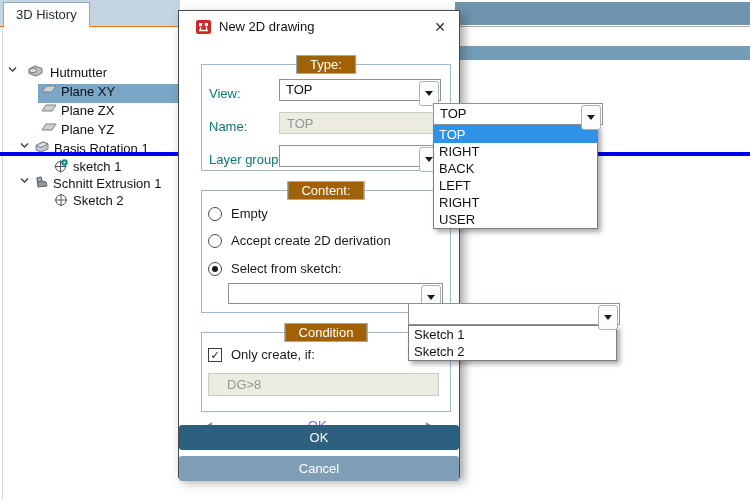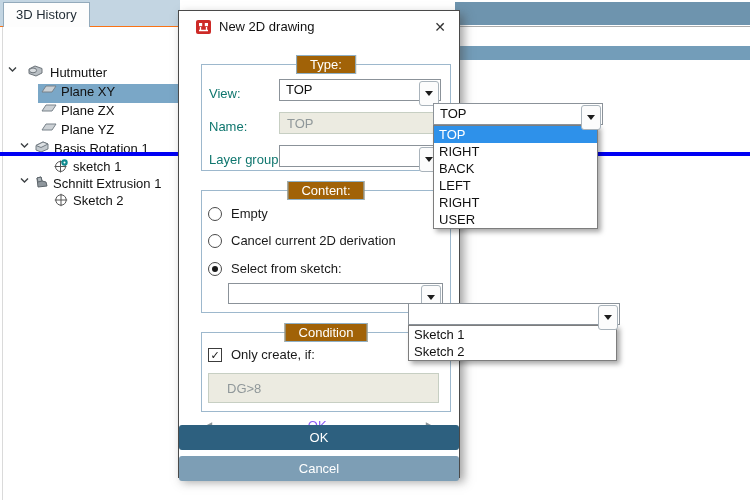--- a/index.html
+++ b/index.html
@@ -236,41 +236,41 @@
 
   <div class="group g-content">
     <span class="group-badge">Content:</span>
   </div>
   <div class="radio-row" style="top:195px">
     <span class="radio"></span>
     <span>Empty</span>
   </div>
   <div class="radio-row" style="top:222px">
     <span class="radio"></span>
-    <span>Cancel current 2D derivation</span>
+    <span>Accept create 2D derivation</span>
   </div>
   <div class="radio-row" style="top:250px">
     <span class="radio checked"></span>
     <span>Select from sketch:</span>
   </div>
   <div class="combo" style="left:49px; top:272px; width:215px; height:21px;">
     <span class="val"></span>
     <span class="btn">
         <span class="tri"></span>
       </span>
   </div>
 
   <div class="group g-cond">
     <span class="group-badge">Condition</span>
   </div>
   <div class="check-row" style="top:336px">
     <span class="checkbox">✓</span>
     <span>Only create, if:</span>
   </div>
-  <div class="dfield" style="left:29px; top:362px; width:231px; height:30px;padding-left:18px;">
+  <div class="dfield" style="left:29px; top:362px; width:231px; height:23px;padding-left:18px;">
     <span>DG&gt;8</span>
   </div>
 
   <div class="nav-row">
     <span class="nav-arrow left">◀</span>
     <span class="nav-text">OK.</span>
     <span class="nav-arrow right">▶</span>
   </div>
   <div class="btn-row">
     <button class="btn ok">OK</button>

